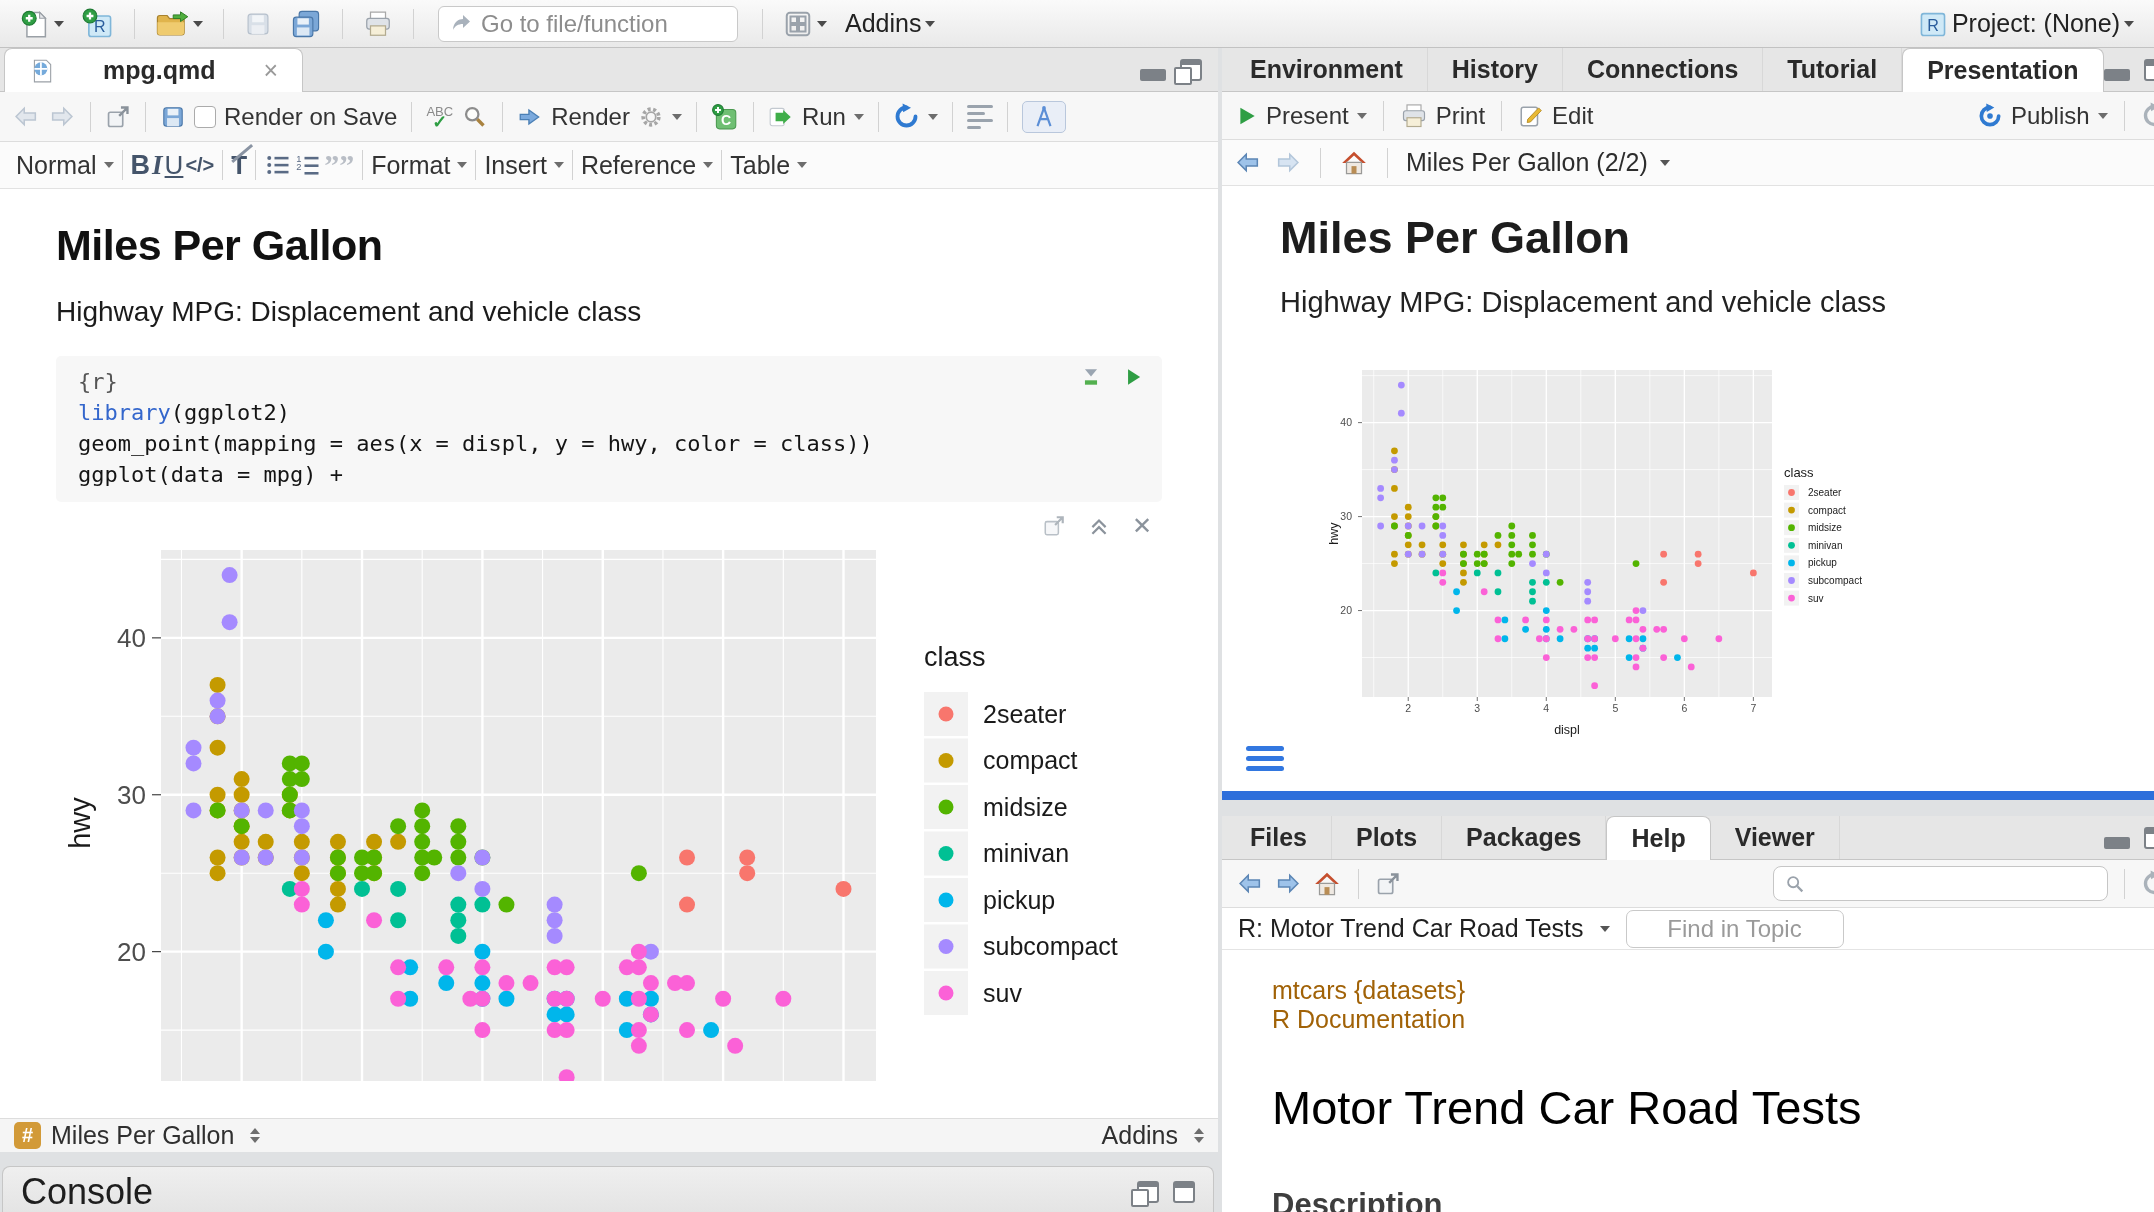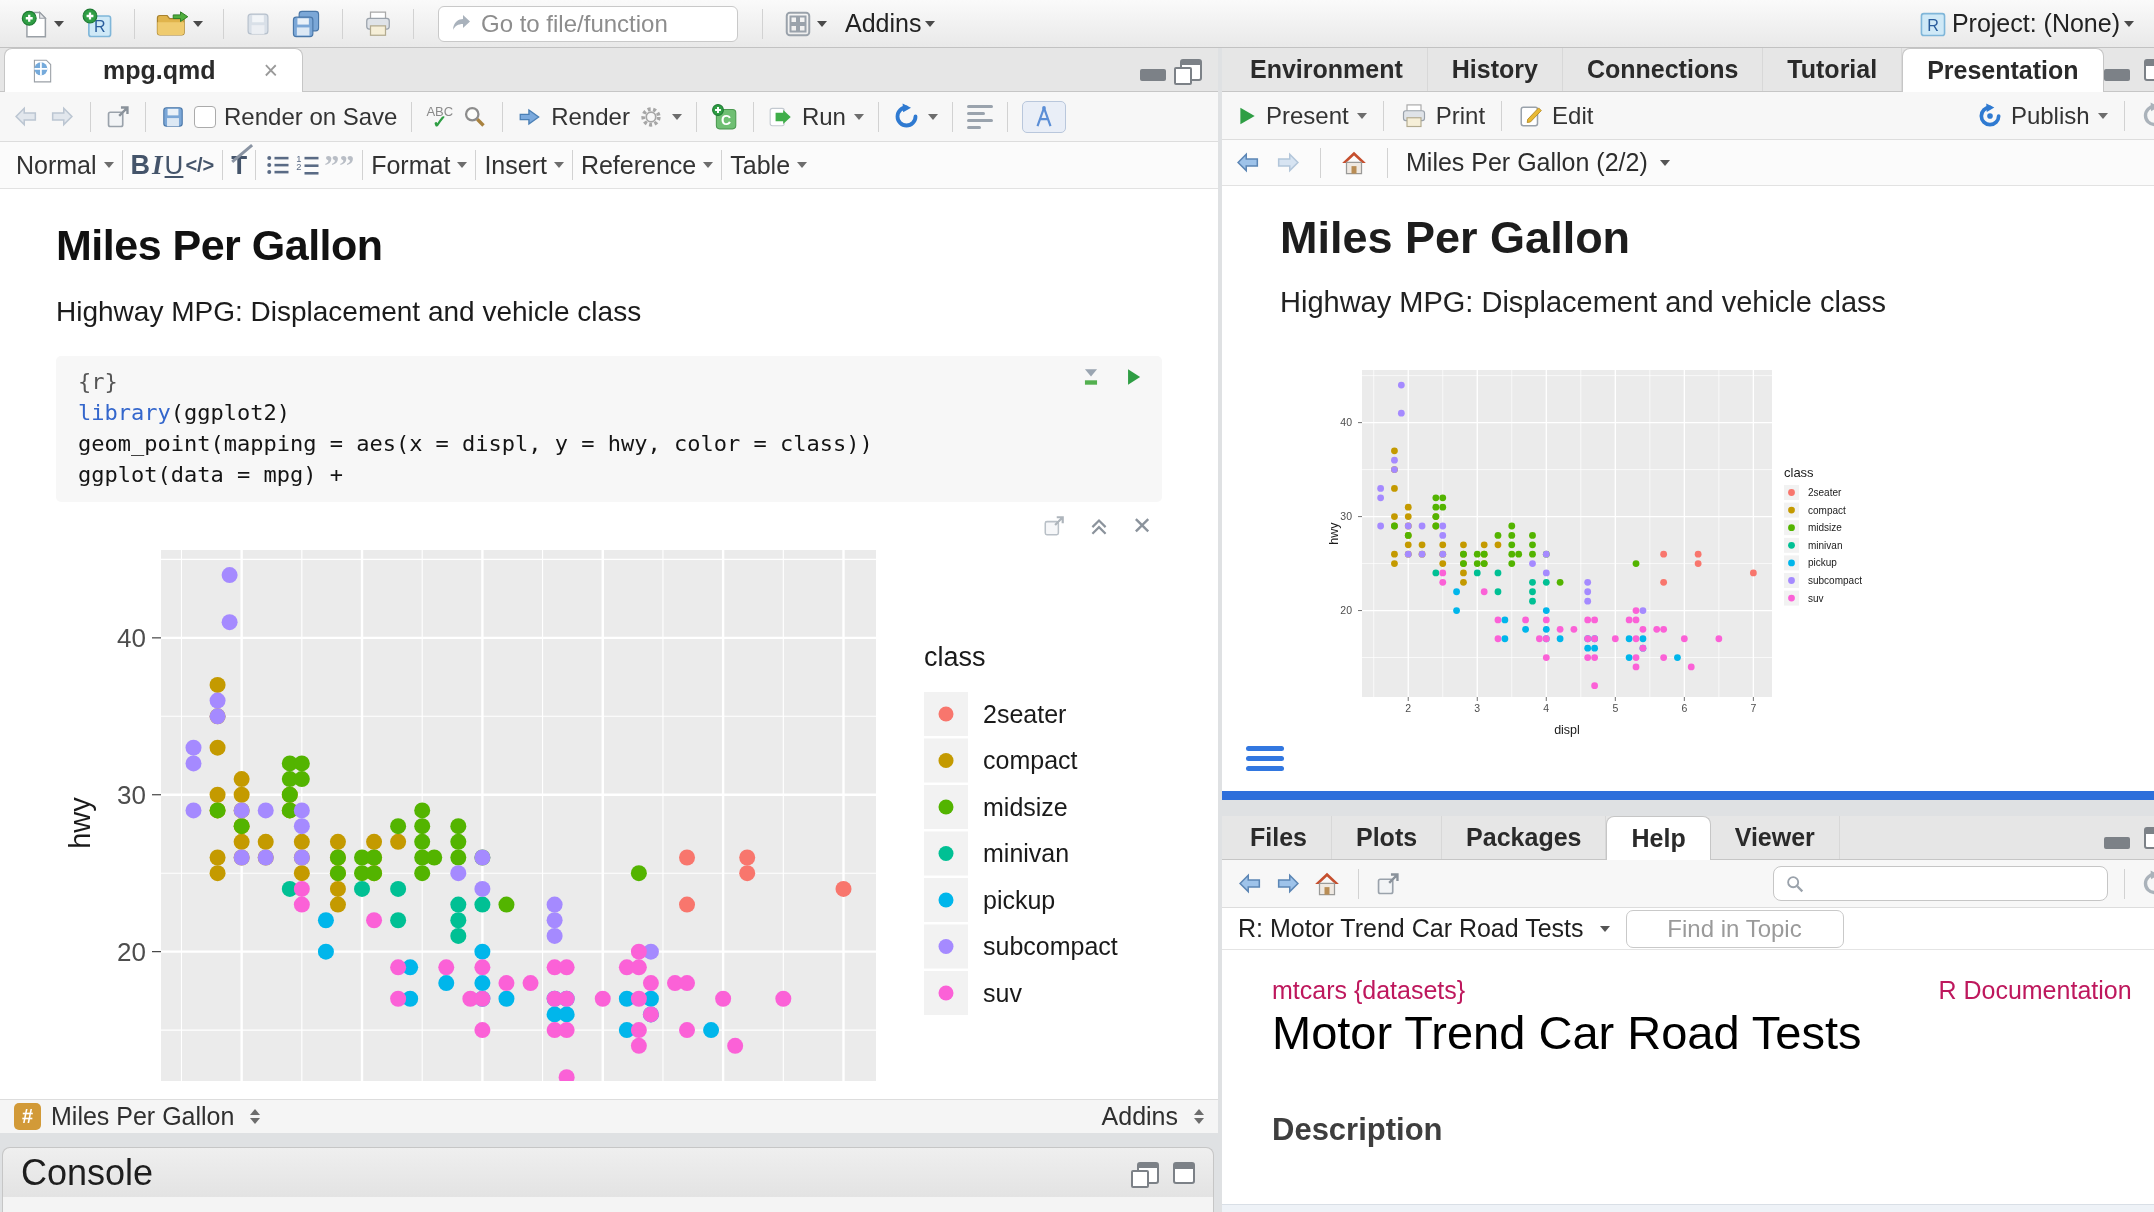--- a/index.html
+++ b/index.html
@@ -95,22 +95,22 @@
 
   
   .help-pane { flex:1; display:flex; flex-direction:column; background:#fff; overflow:hidden; }
   .search-box { width:335px; height:35px; border:1px solid #c6c6c6; border-radius:8px; background:#fff;
     display:flex; align-items:center; padding:0 10px; gap:8px; margin-left:auto; }
   .topic-row { height:42px; flex:0 0 42px; background:#fff; border-bottom:1px solid #e4e4e4;
     display:flex; align-items:center; padding:0 16px; gap:16px; font-size:25px; color:#1f1f1f; }
   .find-box { width:218px; height:38px; border:1px solid #c9c9c9; border-radius:7px;
     display:flex; align-items:center; justify-content:center; color:#9a9a9a; font-size:24px; }
   .help-content { flex:1; padding:26px 50px 0; background:#fff; }
-  .help-hdr { display:flex; font-size:25px; color:#be185d; }
-  .help-title { font-size:47px; font-weight:400; color:#000; }
+  .help-hdr { display:flex; font-size:25px; color:#a16207;flex-direction:column; }
+  .help-title { font-size:47px; font-weight:400; color:#000; margin-top:46px; }
   .help-section { font-size:31px; font-weight:bold; color:#3e3e3e; margin-top:52px; }
   .pane-bottom-strip { flex:0 0 8px; background:#eef2f7; border-top:1px solid #d9dfe6; }
 
   .arrow-ic, .icon-svg { display:inline-flex; align-items:center; justify-content:center; }
   .outline-ic { display:inline-flex; flex-direction:column; gap:4px; }
   .outline-ic span { height:3px; background:#9aa3ad; border-radius:2px; }
   .visual-btn { border:1px solid #b9c7dc; background:#e9eef7; border-radius:5px; padding:2px 8px; }
   .quote-ic { font-family:"Liberation Serif", serif; color:#b9bec6; font-size:30px; font-weight:bold; line-height:20px; }
 </style>
 </head>

